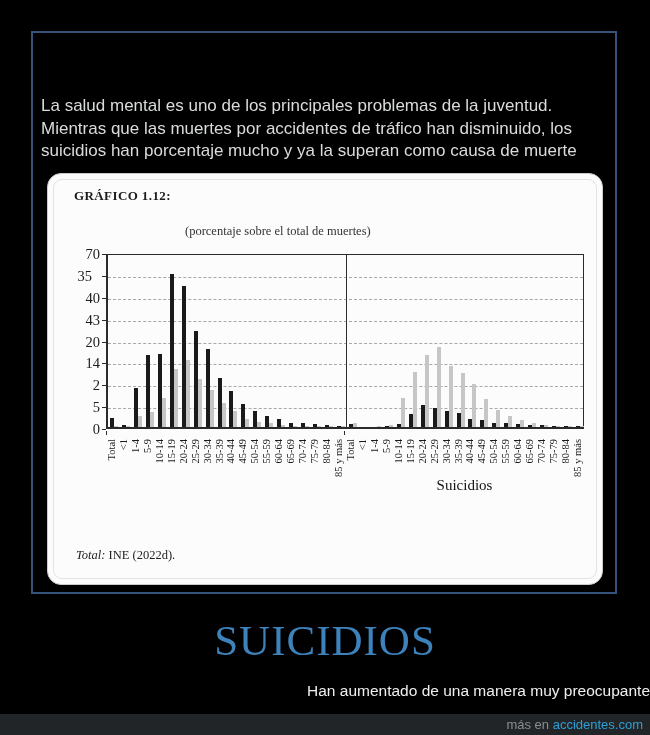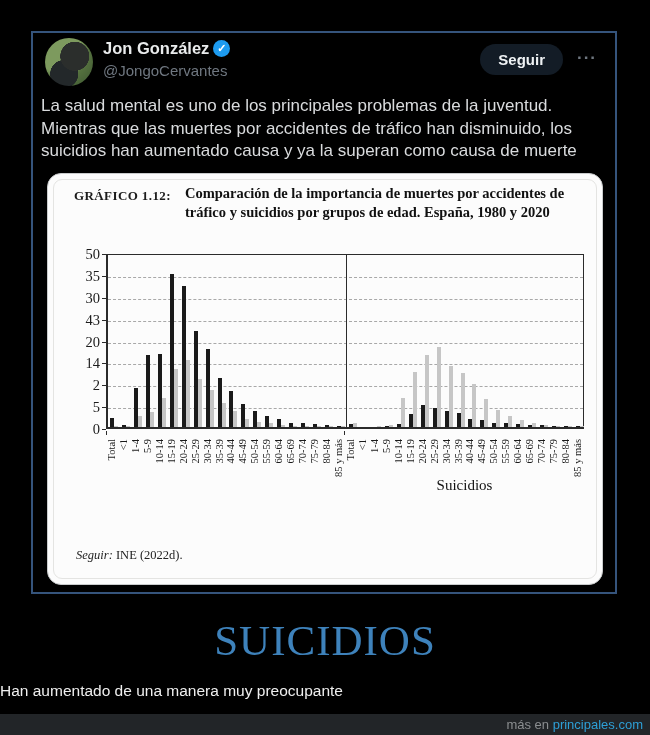--- a/index.html
+++ b/index.html
@@ -67,70 +67,58 @@
   .legend-swatch { width:11px; height:11px; display:inline-block; }
 
   .fig-source { position:absolute; left:28px; top:374px; font-family:"Liberation Serif", serif;
                 font-size:12.5px; color:#222; }
   .fig-source .it { font-style:italic; }
 
   
   .meme-title { position:absolute; left:0; top:616px; width:650px; text-align:center;
                 font-family:"Liberation Serif", serif; font-size:43px; letter-spacing:1px;
                 color:#3e82bb; }
-  .meme-caption { position:absolute; left:0; top:682px; width:650px; text-align:left;
+  .meme-caption { position:absolute; left:0; top:682px; width:650px; text-align:right;
                   color:#efefef; font-size:15.5px; }
   .footer-bar { position:absolute; left:0; top:714px; width:650px; height:21px;
                 background:#222528; text-align:right; font-size:13px; line-height:21px;
                 padding-right:7px; }
   .footer-plain { color:#8b8e90; }
   .footer-link { color:#2d9fd6; cursor:pointer; text-decoration:none; }
 </style>
 </head>
 <body>
 
 <div class="tweet-card">
-  <div class="tweet-header">
-    <div class="avatar"></div>
-    <div class="name-block">
-      <span class="display-name">Jon González</span><span class="verified">✓</span>
-      <div class="handle">@JongoCervantes</div>
-    </div>
-    <button class="follow-btn">Seguir</button>
-    <div class="more-dots">···</div>
-  </div>
-
-  <div class="tweet-text">La salud mental es uno de los principales problemas de la juventud. Mientras que las muertes por accidentes de tráfico han disminuido, los suicidios han aumentado causa y ya la superan como causa de muerte</div>
+
+  <div class="tweet-text">La salud mental es uno de los principales problemas de la juventud. Mientras que las muertes por accidentes de tráfico han disminuido, los suicidios han porcentaje mucho y ya la superan como causa de muerte</div>
 
   <div class="figure">
     <div class="fig-inner-border"></div>
     <div class="fig-label">GRÁFICO 1.12:</div>
-    <div class="fig-title">
-      <span>Comparación de la importancia de muertes por accidentes de</span><br>
-      <span>tráfico y suicidios por grupos de edad. España, 1980 y 2020</span>
-    </div>
+    <div class="fig-subtitle">(porcentaje sobre el total de muertes)</div>
 
     <div id="yaxis-layer">
         <div class="ytick-label" style="left: 22px; top: 247px;">0</div>
         <div class="ytick-mark" style="left: 54px; top: 255px;"></div>
         <div class="ytick-label" style="left: 22px; top: 225.125px;">5</div>
         <div class="ytick-mark" style="left: 54px; top: 233.125px;"></div>
         <div class="ytick-label" style="left: 22px; top: 203.25px;">2</div>
         <div class="ytick-mark" style="left: 54px; top: 211.25px;"></div>
         <div class="ytick-label" style="left: 22px; top: 181.375px;">14</div>
         <div class="ytick-mark" style="left: 54px; top: 189.375px;"></div>
         <div class="ytick-label" style="left: 22px; top: 159.5px;">20</div>
         <div class="ytick-mark" style="left: 54px; top: 167.5px;"></div>
         <div class="ytick-label" style="left: 22px; top: 137.625px;">43</div>
         <div class="ytick-mark" style="left: 54px; top: 145.625px;"></div>
-        <div class="ytick-label" style="left: 22px; top: 115.75px;">30</div>
+        <div class="ytick-label" style="left: 22px; top: 115.75px;">40</div>
         <div class="ytick-mark" style="left: 54px; top: 123.75px;"></div>
-        <div class="ytick-label" style="left: 22px; top: 93.875px;">35</div>
+        <div class="ytick-label" style="left: 14px; top: 93.875px;">35</div>
         <div class="ytick-mark" style="left: 54px; top: 101.875px;"></div>
-        <div class="ytick-label" style="left: 22px; top: 72px;">50</div>
+        <div class="ytick-label" style="left: 22px; top: 72px;">70</div>
         <div class="ytick-mark" style="left: 54px; top: 80px;"></div>
       </div>
     <div class="plot-box" id="plot-box">
         <div class="gridline" style="top: 153.125px;"></div>
         <div class="gridline" style="top: 131.25px;"></div>
         <div class="gridline" style="top: 109.375px;"></div>
         <div class="gridline" style="top: 87.5px;"></div>
         <div class="gridline" style="top: 65.625px;"></div>
         <div class="gridline" style="top: 43.75px;"></div>
         <div class="gridline" style="top: 21.875px;"></div>
@@ -255,22 +243,22 @@
         <div class="xcat-label" style="left: 479.125px; top: 286px;">75-79</div>
         <div class="xcat-label" style="left: 491.075px; top: 286px;">80-84</div>
         <div class="xcat-label" style="left: 503.025px; top: 286px;">85 y más</div>
         <div class="xtick-mark" style="left: 296px; top: 257px;"></div>
       </div>
 
     <div class="panel-caption caption-right">Suicidios</div>
 
 
     <div class="fig-source">
-      <span class="it">Seguir:</span><span> INE (2022d).</span>
+      <span class="it">Total:</span><span> INE (2022d).</span>
     </div>
   </div>
 </div>
 
 <div class="meme-title" style="color: rgb(62, 130, 187);">SUICIDIOS</div>
 <div class="meme-caption">Han aumentado de una manera muy preocupante</div>
 <div class="footer-bar">
-  <span class="footer-plain">más en </span><span class="footer-link">principales.com</span>
+  <span class="footer-plain">más en </span><span class="footer-link">accidentes.com</span>
 </div>
 
 </body></html>

